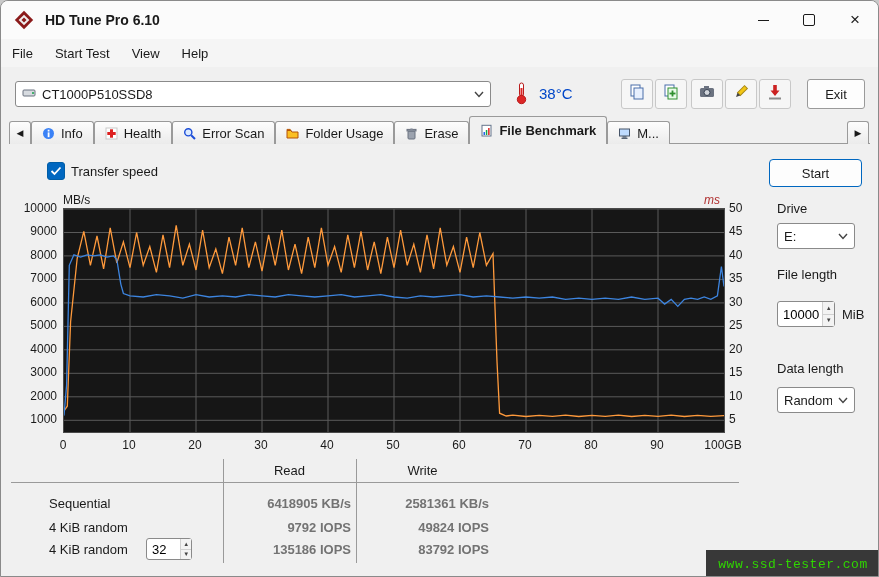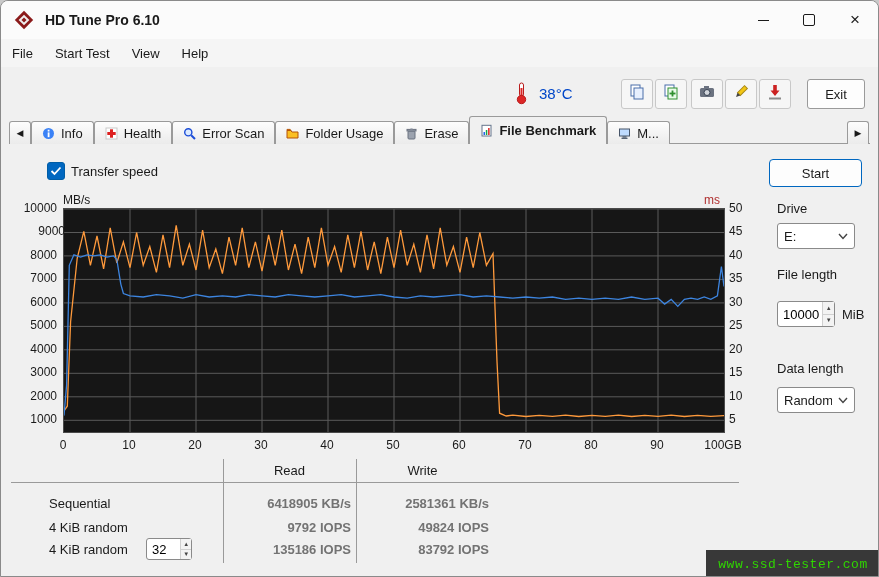--- a/index.html
+++ b/index.html
@@ -90,20 +90,32 @@
     </div>
   </div>
 
   <div class="menubar">
     <div class="menuitem">File</div>
     <div class="menuitem">Start Test</div>
     <div class="menuitem">View</div>
     <div class="menuitem">Help</div>
   </div>
 
+  <div class="combo abs" style="left:14px;top:80px;width:476px;height:26px;">
+    <span><svg width="14" height="12" viewBox="0 0 14 12">
+          <rect x="1" y="3" width="12" height="6" rx="1" fill="#d7dbe0" stroke="#6b7280"></rect>
+          <circle cx="11" cy="6" r="1" fill="#16a34a"></circle>
+        </svg></span>
+    <span class="combo-text">CT1000P510SSD8</span>
+    <span class="chev">
+        <svg width="10" height="7" viewBox="0 0 10 7">
+          <path d="M1 1 L5 5.5 L9 1" fill="none" stroke="#444" stroke-width="1.4"></path>
+        </svg>
+      </span>
+  </div>
 
   <span class="abs" style="left:514px;top:80px;">
     <svg width="13" height="24" viewBox="0 0 13 24">
         <rect x="4.5" y="2" width="4" height="13" rx="2" fill="#fff" stroke="#b91c1c"></rect>
         <rect x="5.5" y="7" width="2" height="9" fill="#dc2626"></rect>
         <circle cx="6.5" cy="18.5" r="4.2" fill="#dc2626" stroke="#b91c1c"></circle>
       </svg>
   </span>
   <span class="abs temp-text" style="left:538px;top:84px;">38°C</span>
 
@@ -227,21 +239,21 @@
     </div>
 
   <div class="checkbox">
     <svg width="12" height="10" viewBox="0 0 12 10">
         <polyline points="1.5,5 4.5,8 10.5,1.5" fill="none" stroke="#fff" stroke-width="1.8"></polyline>
       </svg>
   </div>
   <span class="checkbox-label">Transfer speed</span>
 
   <span class="unitlab" style="left:62px;top:192px;color:#1a1a1a;">MB/s</span>
-  <span class="unitlab" style="left:700px;top:192px;width:22px;text-align:center;color:#b03030;">ms</span>
+  <span class="unitlab" style="left:700px;top:192px;width:22px;text-align:center;color:#b03030;font-style:italic;">ms</span>
   <div class="plotwrap">
     <svg id="plot-svg" width="660" height="223" viewBox="0 0 660 223">
         <line x1="66.0" y1="0" x2="66.0" y2="223" stroke="#5a5a5a" stroke-width="1"></line>
         <line x1="132.0" y1="0" x2="132.0" y2="223" stroke="#5a5a5a" stroke-width="1"></line>
         <line x1="198.0" y1="0" x2="198.0" y2="223" stroke="#5a5a5a" stroke-width="1"></line>
         <line x1="264.0" y1="0" x2="264.0" y2="223" stroke="#5a5a5a" stroke-width="1"></line>
         <line x1="330.0" y1="0" x2="330.0" y2="223" stroke="#5a5a5a" stroke-width="1"></line>
         <line x1="396.0" y1="0" x2="396.0" y2="223" stroke="#5a5a5a" stroke-width="1"></line>
         <line x1="462.0" y1="0" x2="462.0" y2="223" stroke="#5a5a5a" stroke-width="1"></line>
         <line x1="528.0" y1="0" x2="528.0" y2="223" stroke="#5a5a5a" stroke-width="1"></line>
@@ -256,21 +268,21 @@
         <line x1="0" y1="164.3" x2="660" y2="164.3" stroke="#5a5a5a" stroke-width="1"></line>
         <line x1="0" y1="187.8" x2="660" y2="187.8" stroke="#5a5a5a" stroke-width="1"></line>
         <line x1="0" y1="211.3" x2="660" y2="211.3" stroke="#5a5a5a" stroke-width="1"></line>
         <polyline points="0.0,201.9 3.3,197.2 6.6,112.7 13.2,49.3 19.8,22.3 26.4,56.3 33.0,27.0 39.6,59.9 46.2,18.8 52.8,54.0 59.4,32.9 66.0,58.7 72.6,23.5 79.2,56.3 85.8,37.6 92.4,63.4 99.0,25.8 105.6,58.7 112.2,16.4 118.8,56.3 125.4,35.2 132.0,61.0 138.6,21.1 145.2,58.7 151.8,39.9 158.4,64.6 165.0,28.2 171.6,56.3 178.2,18.8 184.8,58.7 191.4,32.9 198.0,62.2 204.6,25.8 211.2,56.3 217.8,21.1 224.4,61.0 231.0,35.2 237.6,64.6 244.2,28.2 250.8,58.7 257.4,18.8 264.0,56.3 270.6,37.6 277.2,63.4 283.8,25.8 290.4,58.7 297.0,22.3 303.6,61.0 310.2,32.9 316.8,64.6 323.4,28.2 330.0,58.7 336.6,21.1 343.2,56.3 349.8,35.2 356.4,63.4 363.0,25.8 369.6,59.9 376.2,18.8 382.8,56.3 389.4,37.6 396.0,63.4 402.6,28.2 409.2,58.7 415.8,23.5 422.4,56.3 429.0,44.6 433.0,152.6 435.6,204.2 442.2,207.0 448.8,206.1 462.0,207.5 475.2,206.3 488.4,207.3 501.6,206.1 514.8,207.5 528.0,206.3 541.2,207.3 554.4,206.1 567.6,207.5 580.8,206.3 594.0,207.3 607.2,206.1 620.4,207.5 633.6,206.3 646.8,207.3 660.0,206.6" fill="none" stroke="#ff9a3c" stroke-width="1.3"></polyline>
         <polyline points="0.0,206.6 2.6,176.1 5.3,56.3 9.9,45.8 16.5,48.1 23.1,45.8 29.7,46.9 36.3,45.8 42.9,48.1 49.5,46.9 52.8,50.5 56.8,75.1 59.4,84.5 66.0,86.9 79.2,88.0 92.4,85.7 105.6,86.9 118.8,89.2 132.0,85.7 145.2,88.0 158.4,86.9 171.6,88.0 184.8,85.7 198.0,86.9 211.2,88.0 224.4,85.7 237.6,86.9 250.8,88.0 264.0,86.9 277.2,85.7 290.4,88.0 303.6,86.9 316.8,85.7 330.0,88.0 343.2,89.2 356.4,86.9 369.6,88.0 382.8,86.9 396.0,85.7 409.2,88.0 422.4,86.9 435.6,88.0 448.8,89.2 462.0,88.0 475.2,89.2 488.4,88.0 501.6,90.4 514.8,89.2 528.0,90.4 541.2,89.2 554.4,90.4 567.6,88.0 580.8,90.4 594.0,89.2 600.6,95.1 607.2,90.4 613.8,97.4 620.4,90.4 627.0,89.2 633.6,90.4 640.2,88.0 646.8,90.4 653.4,86.9 657.4,57.5 660.0,77.5" fill="none" stroke="#3d85e0" stroke-width="1.3"></polyline>
       </svg>
   </div>
   <div id="chart-labels" class="abs" style="left:0;top:0;width:879px;height:577px;pointer-events:none;">
       <span class="axislab" style="left: 0px; width: 56px; top: 200px; text-align: right;">10000</span>
       <span class="axislab" style="left: 728px; width: 30px; top: 200px;">50</span>
-      <span class="axislab" style="left: 0px; width: 56px; top: 223px; text-align: right; padding-left: 8px;">9000</span>
+      <span class="axislab" style="left: 0px; width: 56px; top: 223px; text-align: right;">9000</span>
       <span class="axislab" style="left: 728px; width: 30px; top: 223px;">45</span>
       <span class="axislab" style="left: 0px; width: 56px; top: 247px; text-align: right;">8000</span>
       <span class="axislab" style="left: 728px; width: 30px; top: 247px;">40</span>
       <span class="axislab" style="left: 0px; width: 56px; top: 270px; text-align: right;">7000</span>
       <span class="axislab" style="left: 728px; width: 30px; top: 270px;">35</span>
       <span class="axislab" style="left: 0px; width: 56px; top: 294px; text-align: right;">6000</span>
       <span class="axislab" style="left: 728px; width: 30px; top: 294px;">30</span>
       <span class="axislab" style="left: 0px; width: 56px; top: 317px; text-align: right;">5000</span>
       <span class="axislab" style="left: 728px; width: 30px; top: 317px;">25</span>
       <span class="axislab" style="left: 0px; width: 56px; top: 341px; text-align: right;">4000</span>

